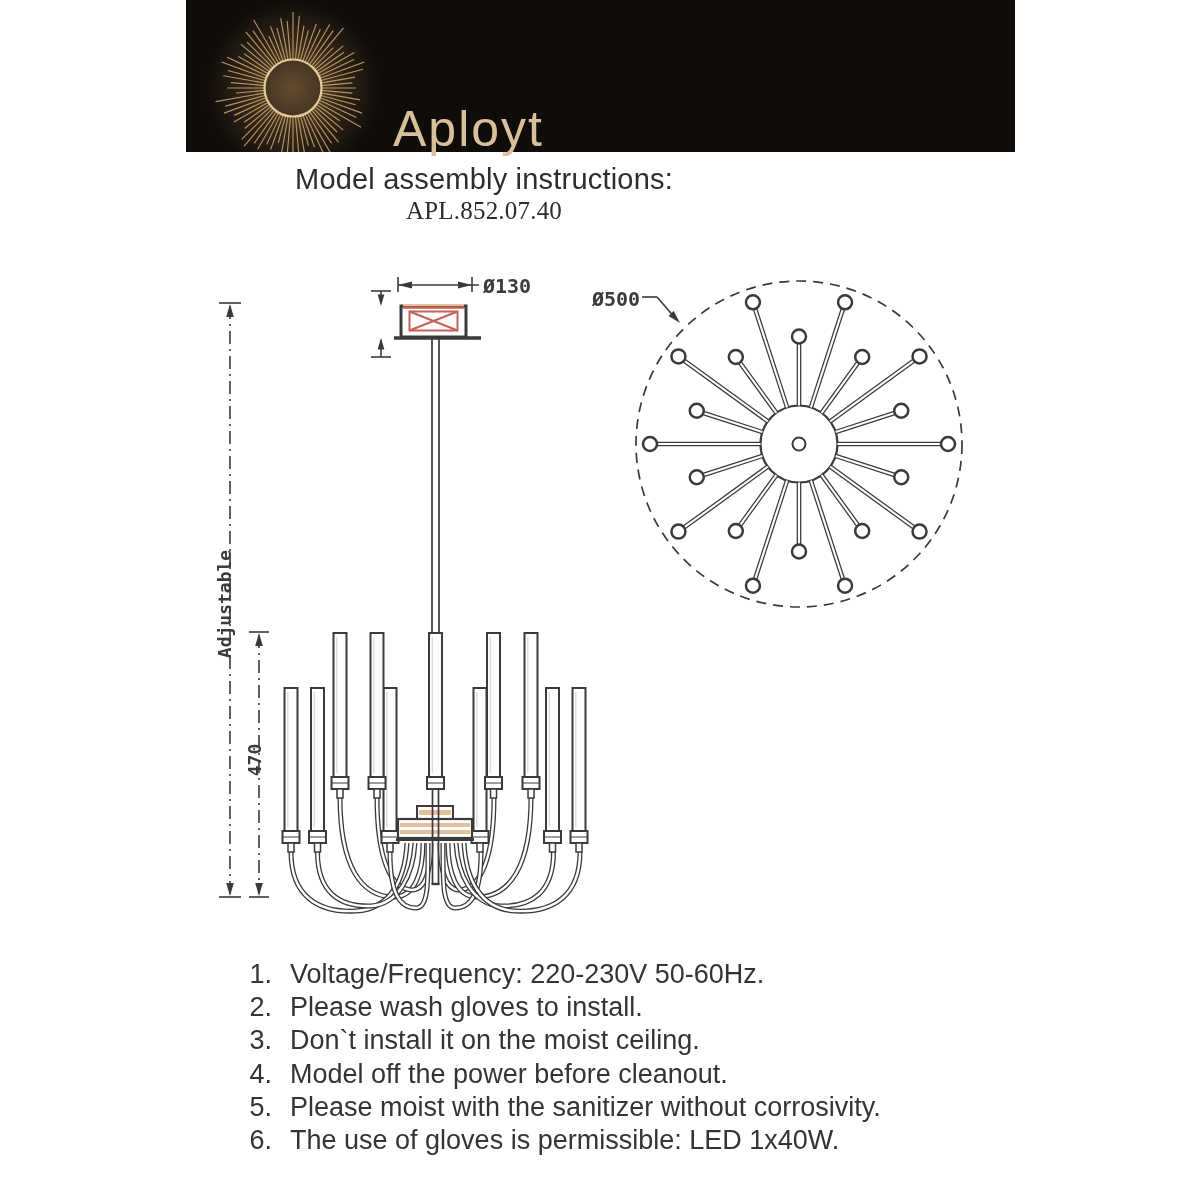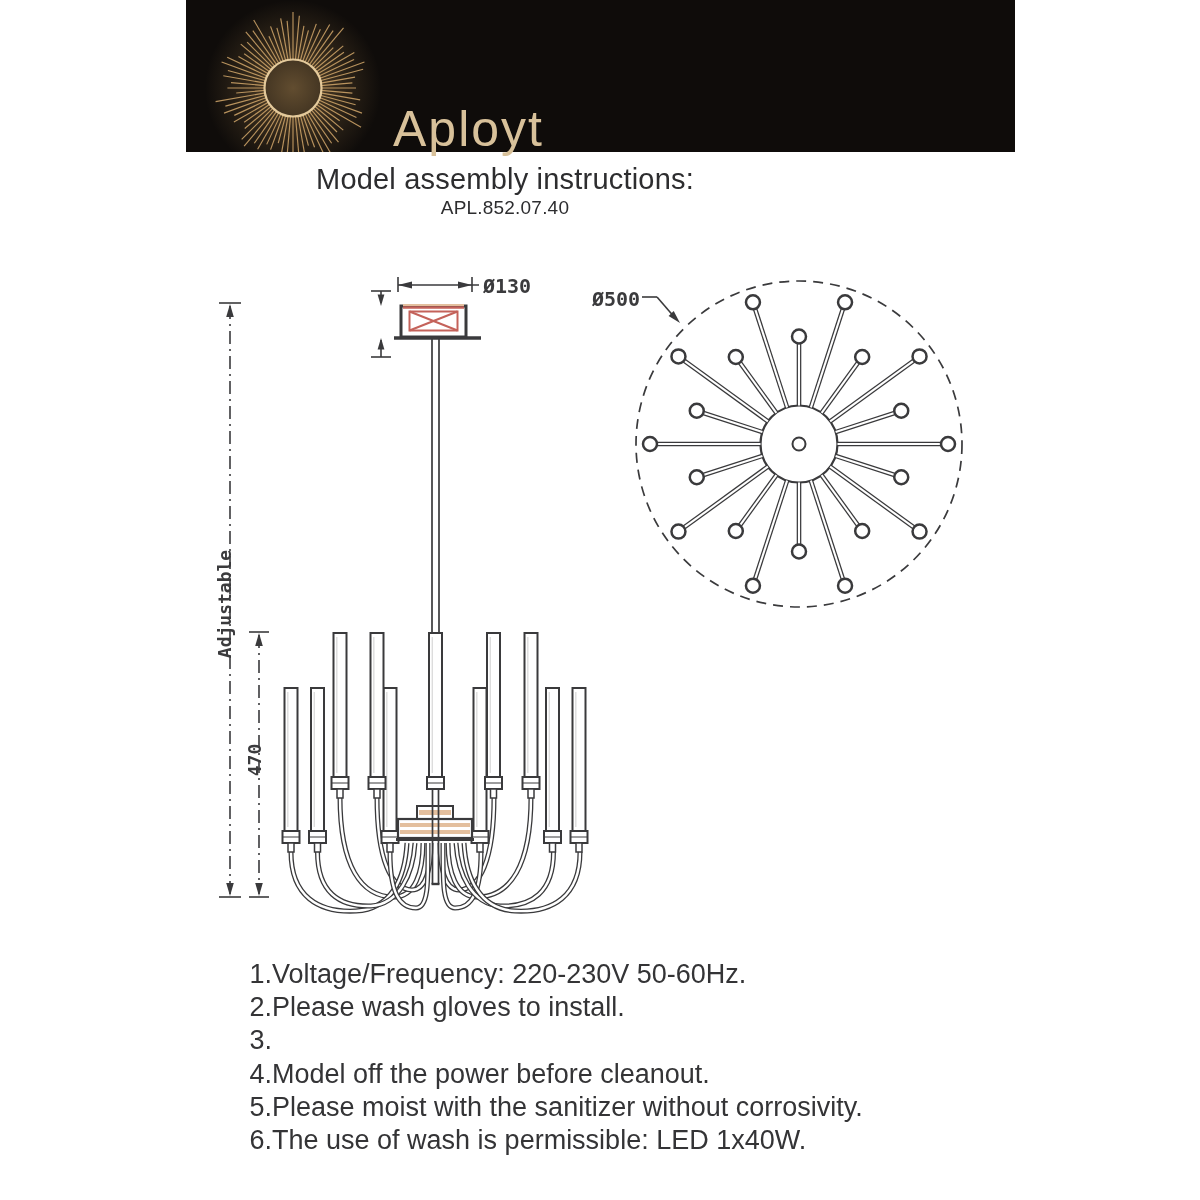--- a/index.html
+++ b/index.html
@@ -3,27 +3,27 @@
 <meta charset="utf-8">
 <style>
   html,body{margin:0;padding:0;background:#ffffff;}
   .page{position:relative;width:1200px;height:1200px;background:#fff;overflow:hidden;
         font-family:"Liberation Sans",sans-serif;}
   .abs{position:absolute;}
   svg{display:block;}
   .brand-word{position:absolute;left:393px;top:60px;font-size:50px;font-weight:400;
       letter-spacing:2px;color:#d8c19a;line-height:1;margin-top:44px;}
   .title-line{position:absolute;left:0;width:968px;text-align:center;color:#2d2d2f;
-      font-weight:400;letter-spacing:.2px;padding-left:21px;}
+      font-weight:400;letter-spacing:.2px;}
   .title-1{top:163px;font-size:29px;}
-  .title-2{top:197px;font-size:19px;}
+  .title-2{top:197px;font-size:25px;font-family:Liberation Serif, serif;}
   .instructions{position:absolute;left:240px;top:958px;color:#343436;font-size:27px;line-height:33.2px;}
   .inst-row{display:flex;}
   .inst-num{width:32px;text-align:right;flex:0 0 32px;}
-  .inst-text{white-space:nowrap;text-align:right;}
+  .inst-text{margin-left:18px;white-space:nowrap;text-align:right;}
   .dimtext{font-family:"DejaVu Sans Mono",monospace;font-weight:bold;fill:#3b3b3d;}
 </style>
 </head>
 <body>
 
 <div class="page">
 
   <svg class="abs" style="left:0;top:0" width="1200" height="1200" viewBox="0 0 1200 1200">
     <defs>
       <clipPath id="bannerClip">
@@ -364,27 +364,28 @@
     <div class="inst-row">
       <span class="inst-num">1.</span>
       <span class="inst-text">Voltage/Frequency: 220-230V 50-60Hz.</span>
     </div>
     <div class="inst-row">
       <span class="inst-num">2.</span>
       <span class="inst-text">Please wash gloves to install.</span>
     </div>
     <div class="inst-row">
       <span class="inst-num">3.</span>
+      <span class="inst-text">Don`t install it on the moist ceiling.</span>
     </div>
     <div class="inst-row">
       <span class="inst-num">4.</span>
       <span class="inst-text">Model off the power before cleanout.</span>
     </div>
     <div class="inst-row">
       <span class="inst-num">5.</span>
       <span class="inst-text">Please moist with the sanitizer without corrosivity.</span>
     </div>
     <div class="inst-row">
       <span class="inst-num">6.</span>
-      <span class="inst-text">The use of wash is permissible: LED 1x40W.</span>
+      <span class="inst-text">The use of gloves is permissible: LED 1x40W.</span>
     </div>
   </div>
 </div>
 
 </body></html>

